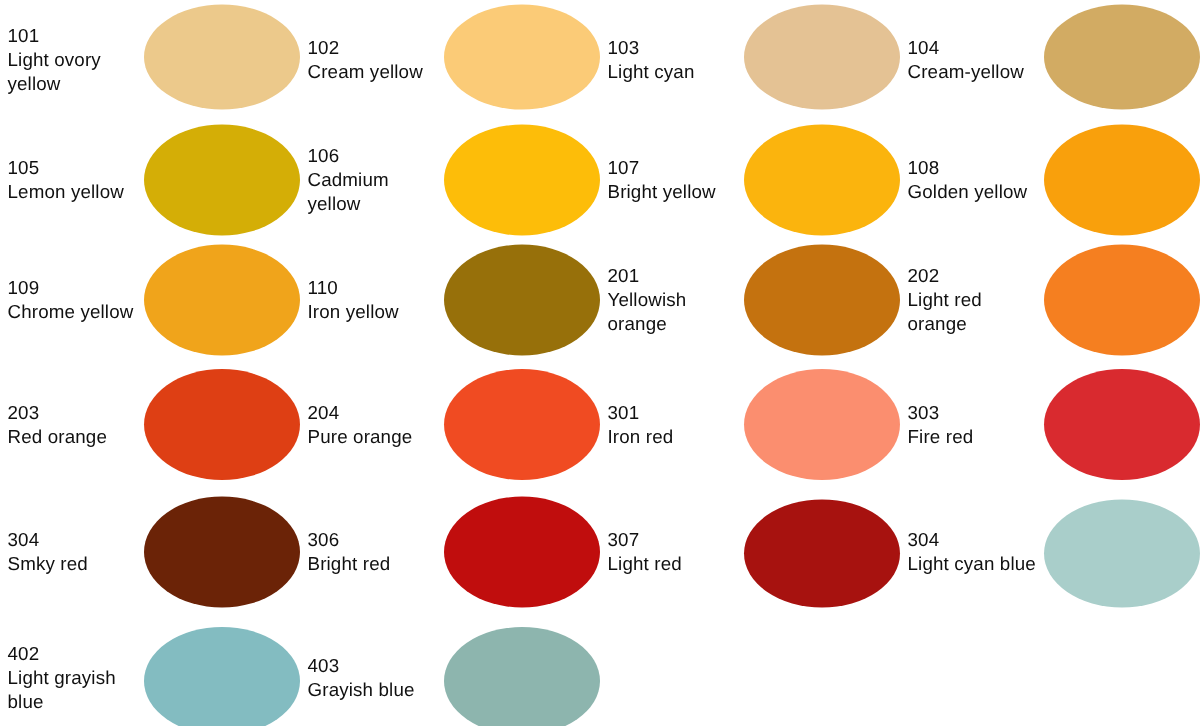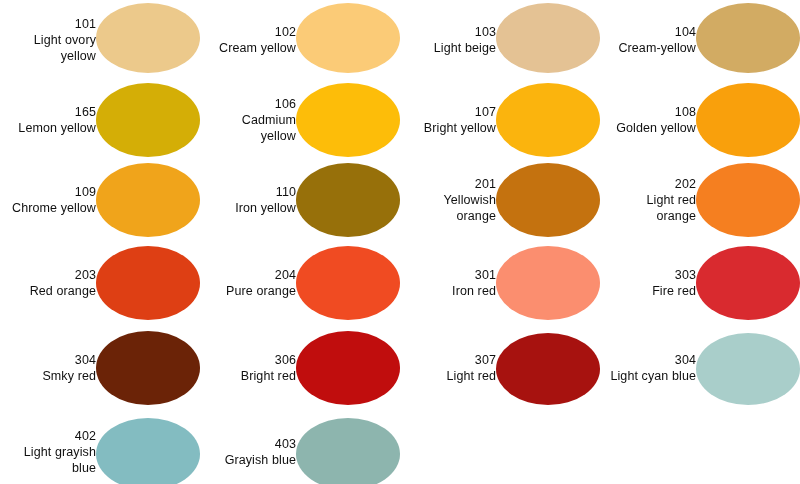--- a/index.html
+++ b/index.html
@@ -17,21 +17,20 @@
   }
 
   #chart-grid {
     position: relative;
     width: 800px;
     height: 484px;
     display: grid;
     grid-template-columns: repeat(4, 200px);
     grid-template-rows: 80px 80px 80px 85px 85px 84px;
     background: #ffffff;
-    text-align: right;
   }
 
   .swatch-cell {
     position: relative;
     display: flex;
     flex-direction: row;
     align-items: center;
     overflow: visible;
   }
 
@@ -92,34 +91,34 @@
     <div class="swatch-cell row-1">
       <div class="swatch-label">
         <span class="swatch-code">102</span>
         <span class="swatch-name">Cream yellow</span>
       </div>
       <div class="swatch-chip" style="background-color: rgb(251, 203, 119);"></div>
     </div>
     <div class="swatch-cell row-1">
       <div class="swatch-label">
         <span class="swatch-code">103</span>
-        <span class="swatch-name">Light beige</span>
+        <span class="swatch-name">Light cyan</span>
       </div>
       <div class="swatch-chip" style="background-color: rgb(228, 194, 148);"></div>
     </div>
     <div class="swatch-cell row-1">
       <div class="swatch-label">
         <span class="swatch-code">104</span>
         <span class="swatch-name">Cream-yellow</span>
       </div>
       <div class="swatch-chip" style="background-color: rgb(210, 171, 99);"></div>
     </div>
     <div class="swatch-cell row-2">
       <div class="swatch-label">
-        <span class="swatch-code">165</span>
+        <span class="swatch-code">105</span>
         <span class="swatch-name">Lemon yellow</span>
       </div>
       <div class="swatch-chip" style="background-color: rgb(212, 174, 6);"></div>
     </div>
     <div class="swatch-cell row-2">
       <div class="swatch-label">
         <span class="swatch-code">106</span>
         <span class="swatch-name">Cadmium yellow</span>
       </div>
       <div class="swatch-chip" style="background-color: rgb(253, 189, 9);"></div>

